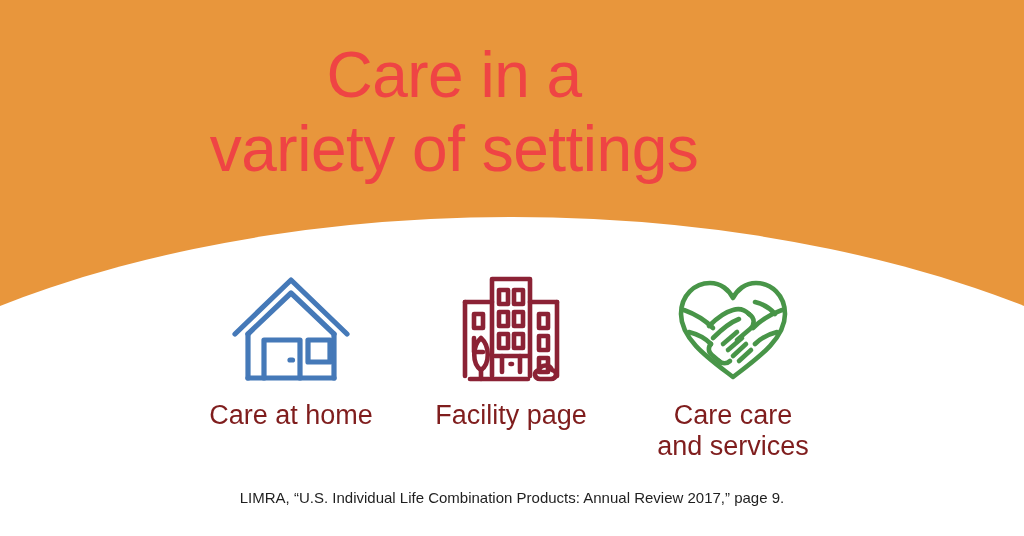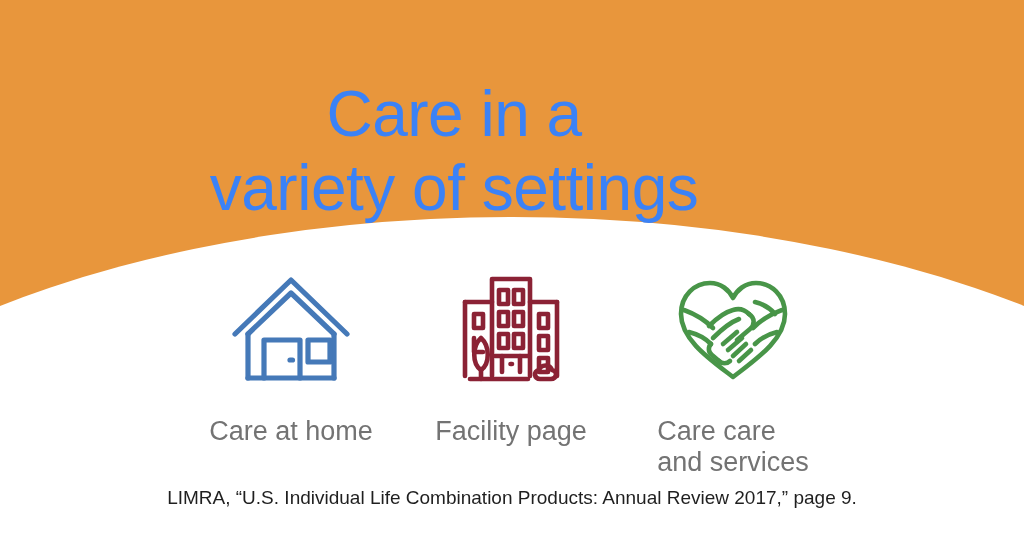--- a/index.html
+++ b/index.html
@@ -46,28 +46,27 @@
     border-radius: 50% 50% 0 0 / 100% 100% 0 0;
     z-index: 2;
   }
 
   .title {
     position: absolute;
     left: 0;
     top: 38px;
     width: 908px;
     text-align: center;
-    color: #3b82f6;
+    color: #ef4444;
     font-size: 64px;
     line-height: 74px;
     font-weight: 400;
     letter-spacing: -0.5px;
     z-index: 3;
     white-space: pre-line;
-    margin-top: 39px;
   }
 
   
   .cards {
     position: absolute;
     left: 0;
     top: 272px;
     width: 1024px;
     display: flex;
     justify-content: center;
@@ -86,36 +85,37 @@
   .card:nth-child(2) { margin-right: 6px; }
 
   .card-icon {
     height: 112px;
     display: flex;
     align-items: center;
     justify-content: center;
   }
 
   .card-label {
-    margin-top: 32px;
+    margin-top: 16px;
+    text-align: center;
     font-size: 27px;
     line-height: 31px;
-    color: #737373;
+    color: #7f1d1d;
     white-space: pre-line;
     font-weight: 400;
   }
 
   
   .footnote {
     position: absolute;
     left: 0;
     top: 488px;
     width: 1024px;
     text-align: center;
-    font-size: 19px;
+    font-size: 15px;
     line-height: 20px;
     color: #1f1f1f;
     z-index: 4;
   }
 </style>
 </head>
 <body>
 
 <div class="slide">
 

